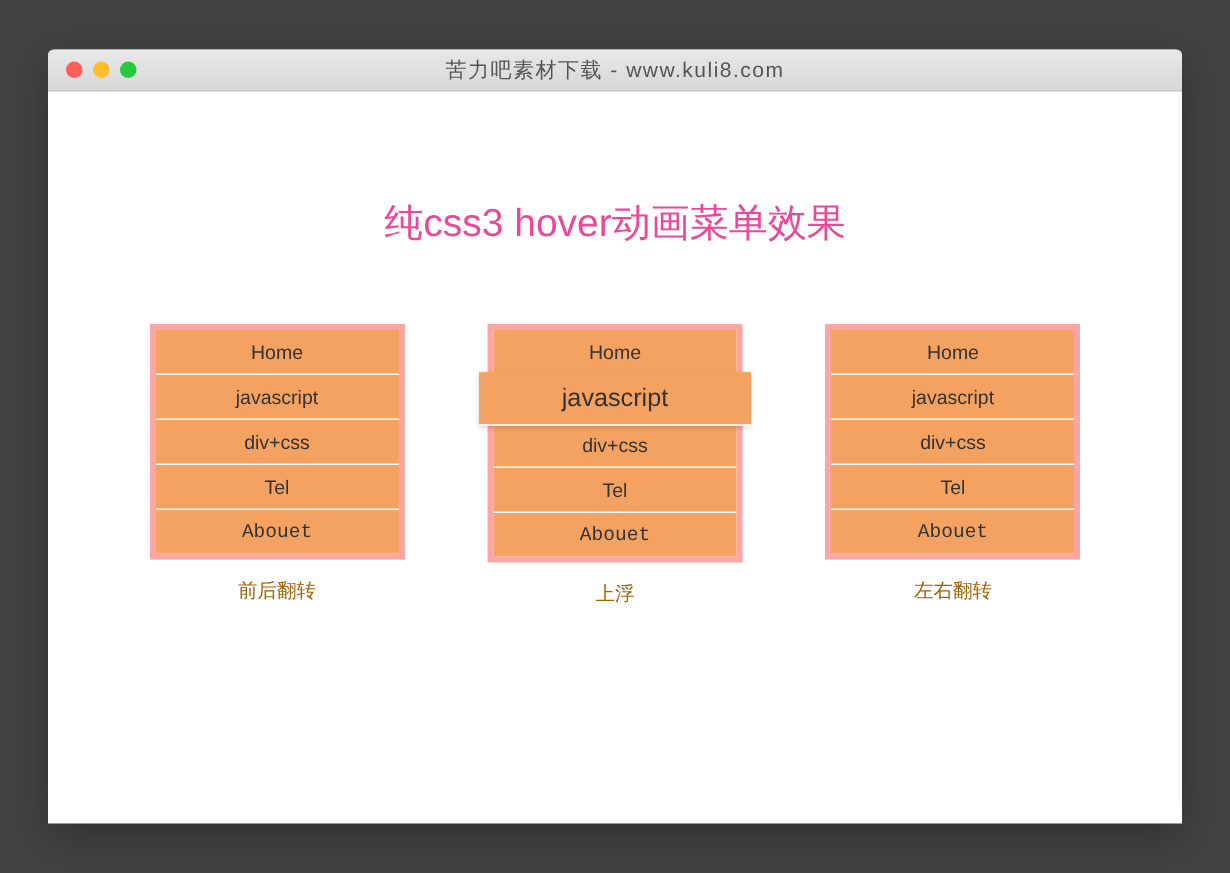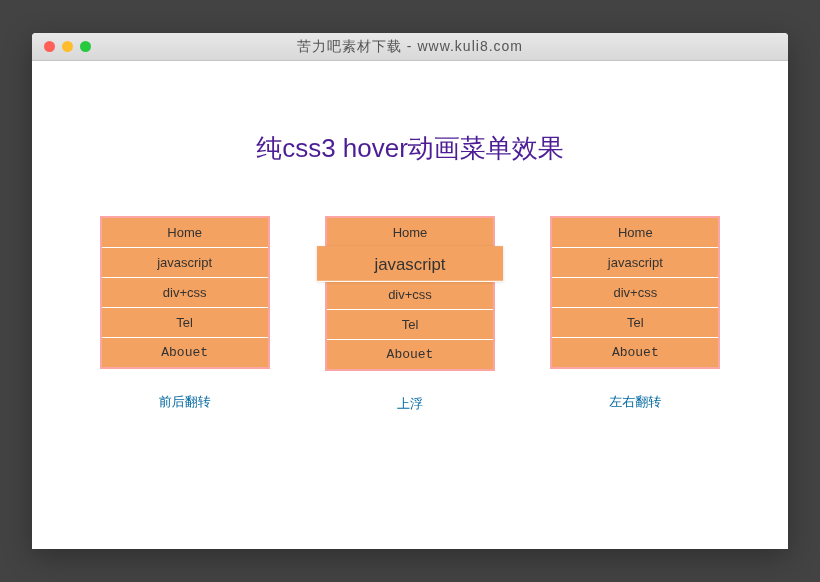--- a/index.html
+++ b/index.html
@@ -54,39 +54,39 @@
       color: #555;
       letter-spacing: 1px;
       pointer-events: none;
     }
     .content {
       padding: 70px 30px 30px;
     }
     .heading {
       text-align: center;
       font-size: 26px;
-      color: #4c1d95;
+      color: #ec4899;
       font-weight: 500;
       margin-bottom: 50px;
     }
     .cols {
       display: flex;
       justify-content: space-around;
       gap: 20px;
       padding: 0 20px;
     }
     .col {
       flex: 1;
       display: flex;
       flex-direction: column;
       align-items: center;
     }
     .menu {
       width: 170px;
-      border: 2px solid #fca5a5;
+      border: 4px solid #fca5a5;
     }
     .menu-item {
       background: #f4a261;
       color: #333;
       text-align: center;
       padding: 7px 0;
       font-size: 13px;
       border-bottom: 1px solid #fff;
       cursor: pointer;
     }
@@ -97,23 +97,23 @@
     .menu-item.hover {
       background: #f4a261;
       transform: scale(1.12);
       font-size: 15px;
       font-weight: 500;
       box-shadow: 0 1px 3px rgba(0,0,0,0.15);
       position: relative;
       z-index: 2;
     }
     .caption {
-      margin-top: 24px;
+      margin-top: 12px;
       font-size: 13px;
-      color: #0369a1;
+      color: #a16207;
     }
     
     .menu.float {
       position: relative;
     }
   </style>
 </head>
 <body>
 
 <div class="window">

